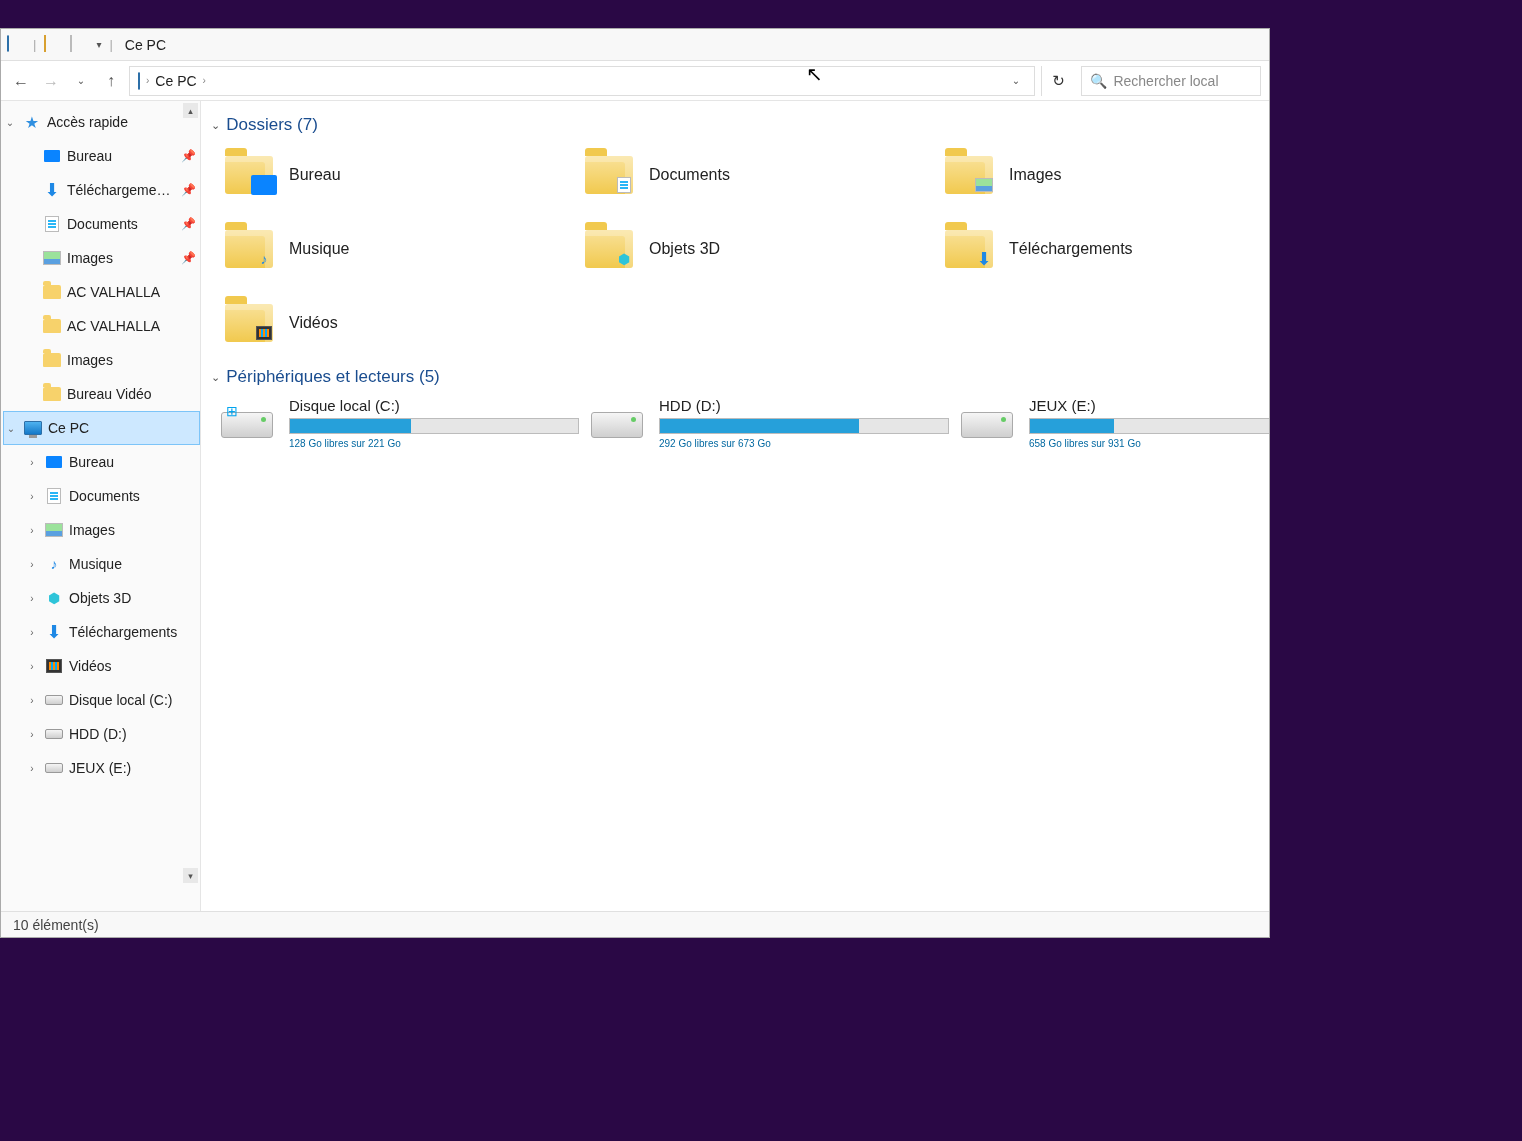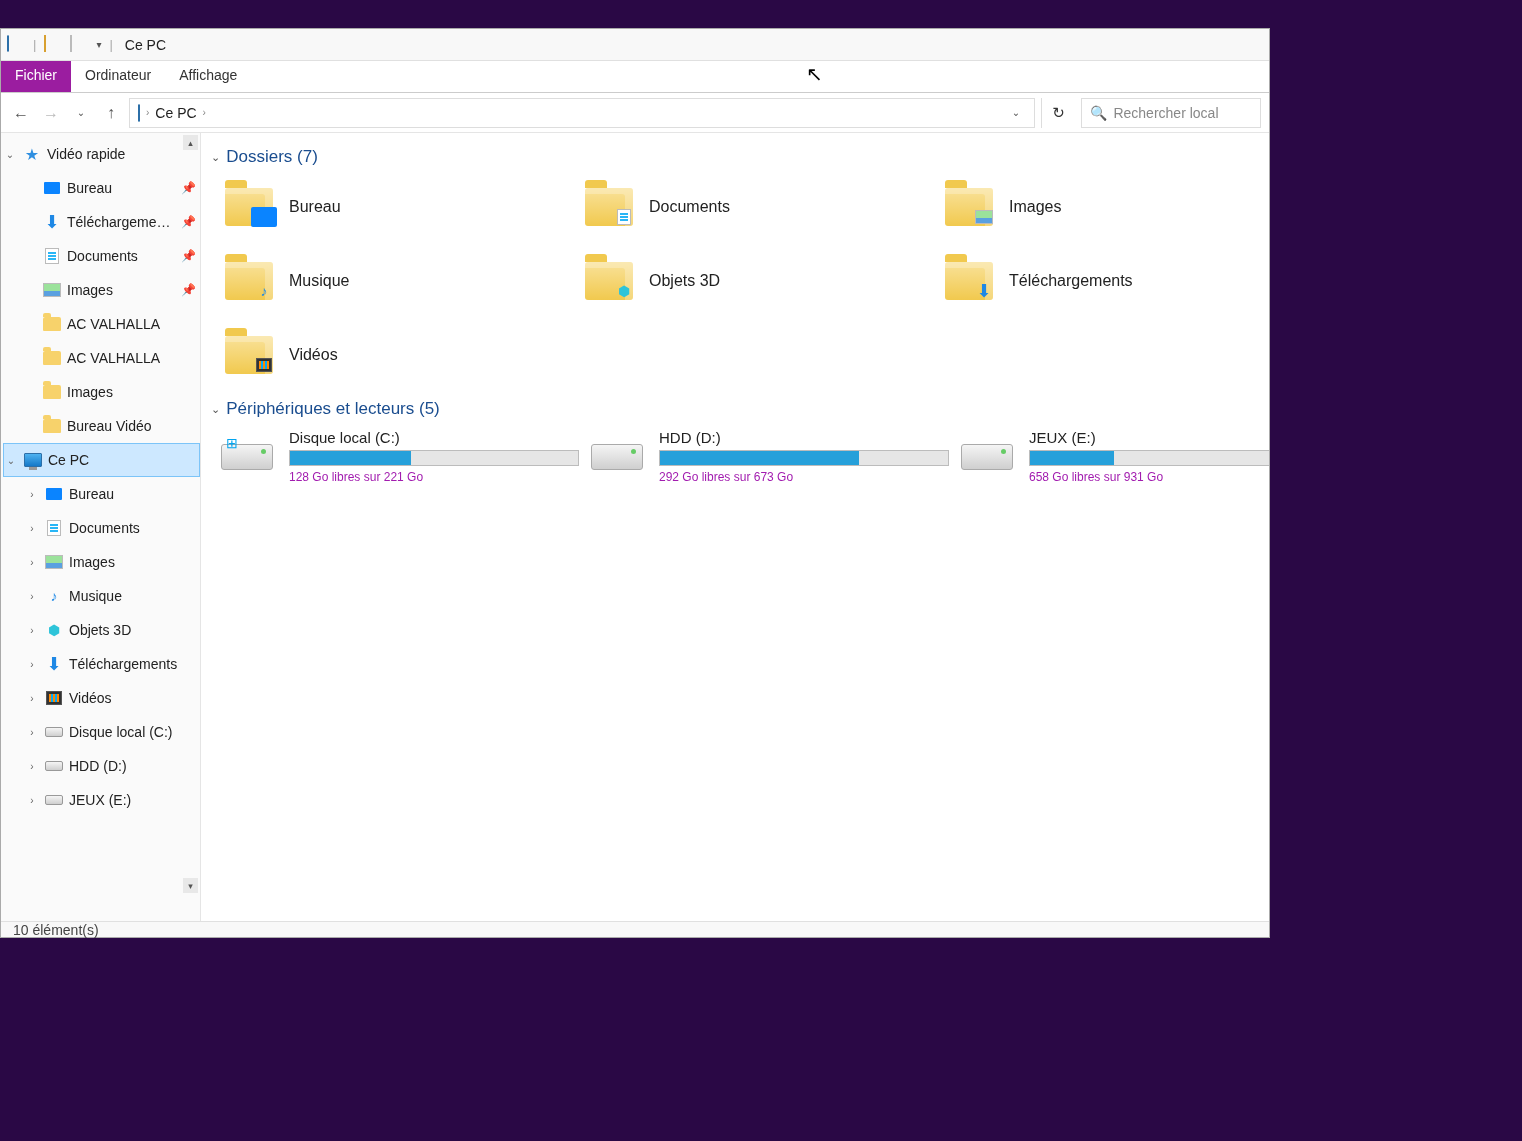--- a/index.html
+++ b/index.html
@@ -50,23 +50,23 @@
   .folder-ico { width:52px; height:52px; display:flex; align-items:center; justify-content:center; flex-shrink:0;}
   .folder-label { font-size:16px; }
 
   .drive-grid { display:grid; grid-template-columns: repeat(3, 360px); gap: 10px 10px; margin-left:8px;}
   .drive-item { display:flex; align-items:flex-start; gap:14px; }
   .drive-ico { width:56px; height:40px; margin-top:10px; flex-shrink:0; display:flex; align-items:center; justify-content:center;}
   .drive-body { flex:1; padding-top:2px; }
   .drive-name { font-size:15px; margin-bottom:4px;}
   .drive-bar { width: 100%; height:16px; background:#e6e6e6; border:1px solid #bcbcbc; position:relative; margin-bottom:4px;}
   .drive-fill { position:absolute; left:0; top:0; bottom:0; background:#26a0da;}
-  .drive-free { font-size:12px; color:#a21caf; }
-
-  .statusbar { height:16px; border-top:1px solid #e0e0e0; display:flex; align-items:center; padding:0 12px; font-size:14px; color:#444; background:#f8f8f8;}
+  .drive-free { font-size:10px; color:#0369a1; }
+
+  .statusbar { height:26px; border-top:1px solid #e0e0e0; display:flex; align-items:center; padding:0 12px; font-size:14px; color:#444; background:#f8f8f8;}
 
   
   .ico-pc { width:18px; height:14px; background:linear-gradient(#4eb2f0,#1478c8); border:1px solid #3a6; border-color:#2c6fa8; border-radius:1px; position:relative;}
   .ico-pc::after{content:"";position:absolute;left:4px;right:4px;bottom:-4px;height:3px;background:#999;}
   .ico-folder { width:18px; height:14px; background:#f7d26b; border-radius:2px 2px 1px 1px; position:relative;}
   .ico-folder::before{content:"";position:absolute;top:-4px;left:0;width:8px;height:4px;background:#f7d26b;border-radius:2px 2px 0 0;}
   .ico-big-folder { width:48px; height:38px; background:linear-gradient(#f9e29a,#f1c94e); border-radius:3px; position:relative; box-shadow:inset -8px 6px 0 rgba(255,255,255,.25);}
   .ico-big-folder::before{content:"";position:absolute;top:-8px;left:0;width:22px;height:8px;background:#f1c94e;border-radius:3px 3px 0 0;}
   .overlay { position:absolute; right:-4px; bottom:-4px; width:26px; height:26px; display:flex; align-items:center; justify-content:center;}
   .ico-drive { width:52px; height:26px; background:linear-gradient(#f5f5f5,#cfcfcf); border:1px solid #aaa; border-radius:3px; position:relative;}
@@ -92,25 +92,20 @@
   <div class="titlebar">
     <span class="ticon"><span class="ico-pc"></span></span>
     <span style="color:#aaa">|</span>
     <span class="ticon"><span class="ico-doc" style="border-color:#d8a030;"></span></span>
     <span class="ticon"><span class="ico-doc"></span></span>
     <span style="font-size:10px;color:#555;">▾</span>
     <span style="color:#aaa">|</span>
     <span class="title-text">Ce PC</span>
   </div>
 
-  <div class="ribbon">
-    <div class="tab file">Fichier</div>
-    <div class="tab">Ordinateur</div>
-    <div class="tab">Affichage</div>
-  </div>
 
   <div class="navbar">
     <span class="nav-btn">←</span>
     <span class="nav-btn disabled">→</span>
     <span class="nav-btn" style="font-size:10px;">⌄</span>
     <span class="nav-btn">↑</span>
     <div class="breadcrumb">
       <span class="icn"><span class="ico-pc"></span></span>
       <span class="chev">›</span>
       <span>Ce PC</span>
@@ -126,21 +121,21 @@
   </div>
 
   <div class="body">
 
     <div class="sidebar">
       <div class="scroll-up">▴</div>
       <div class="tree" id="tree">
           <div class="tree-item">
             <span class="twisty">⌄</span>
             <span class="icn" style="color:#2f8fe0;font-size:16px;">★</span>
-            <span>Vidéo rapide</span>
+            <span>Accès rapide</span>
           </div>
           <div class="tree-item indent1">
             <span class="twisty blank">·</span>
             <span class="icn">
               <span class="ico-desktop-blue" style=""></span>
             </span>
             <span style="overflow:hidden;text-overflow:ellipsis;">Bureau</span>
             <span class="pin">📌</span>
           </div>
           <div class="tree-item indent1">

